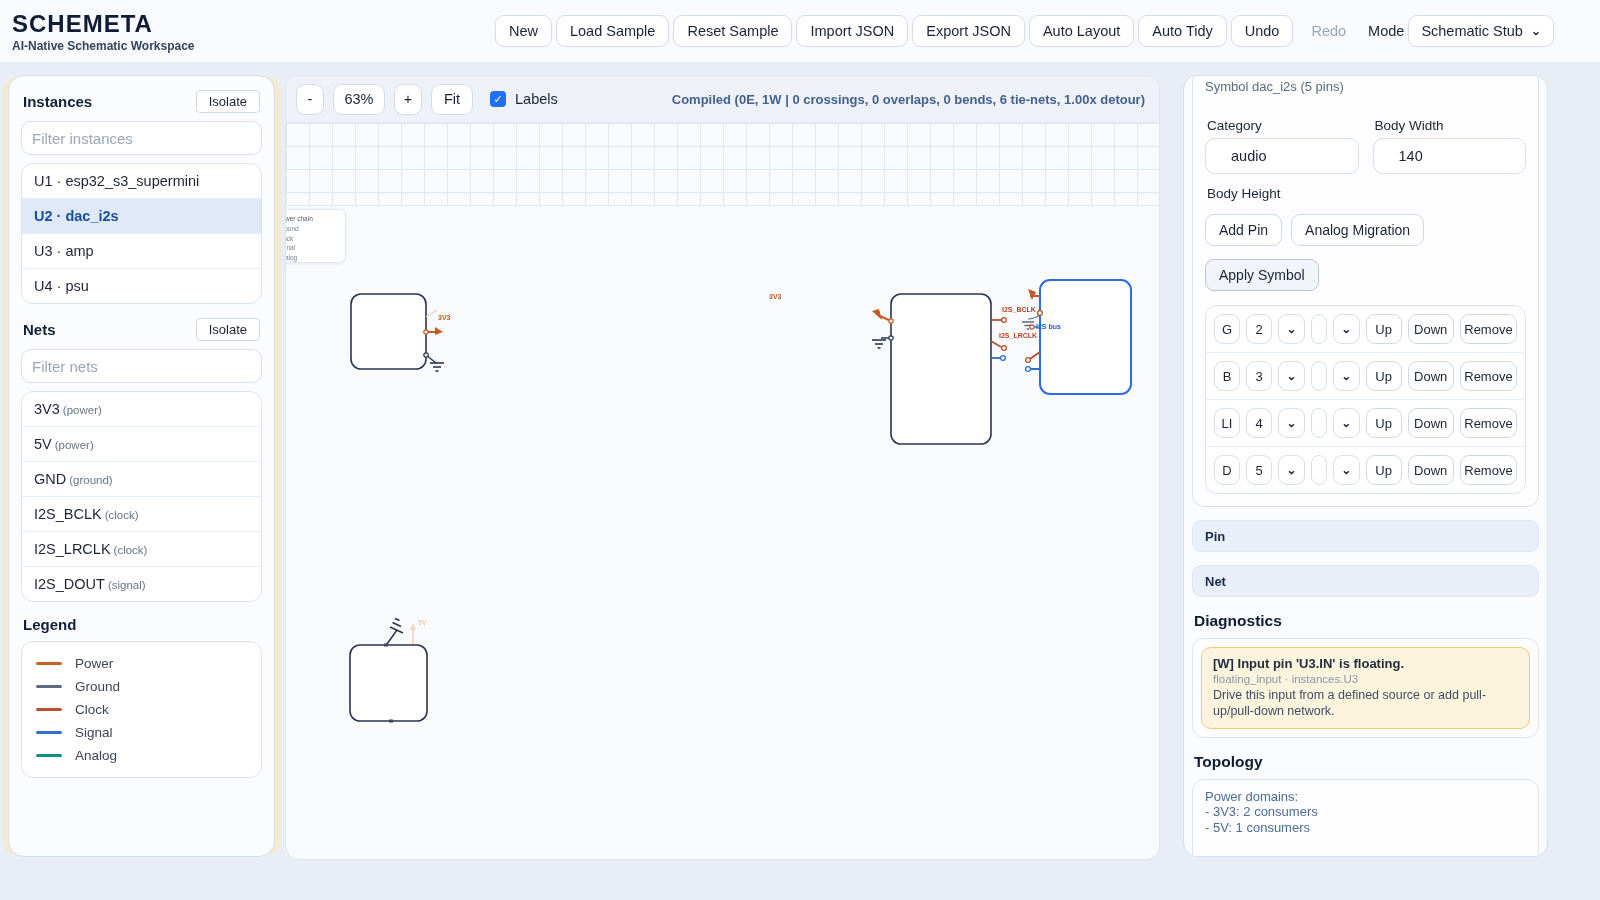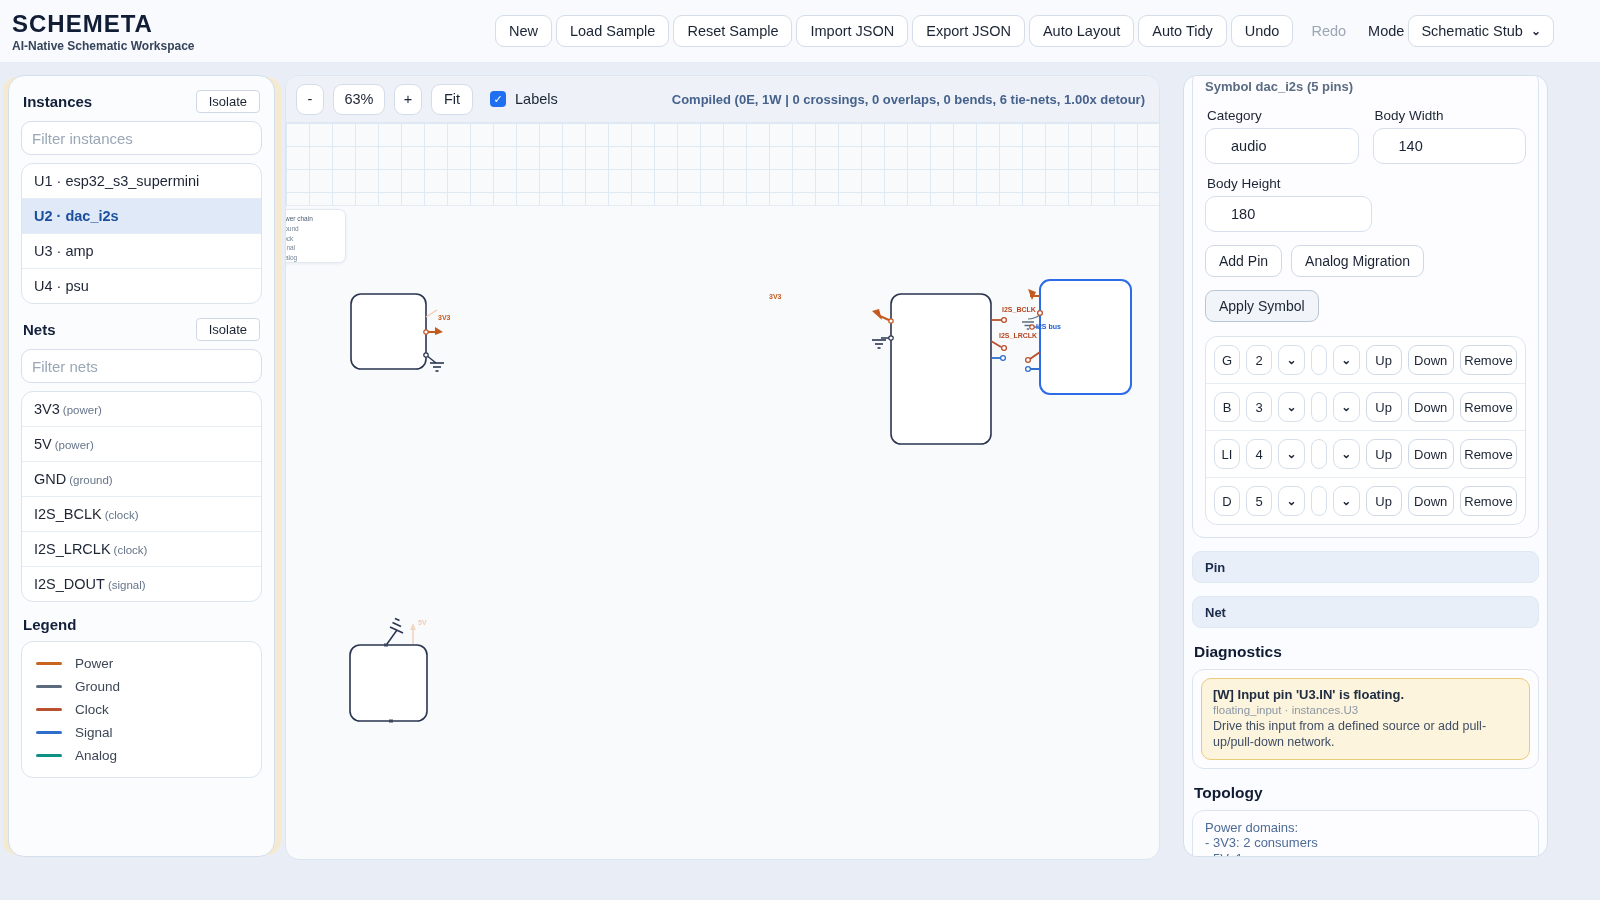--- a/index.html
+++ b/index.html
@@ -51,21 +51,21 @@
   .schematic-svg { position:absolute; left:0; top:0; width:875px; height:785px; }
   .clabel { position:absolute; font-size:7px; font-weight:bold; white-space:nowrap; }
   .c-rust { color:#b5451f; } .c-orange { color:#c35a1f; } .c-blue { color:#1d5fd6; } .c-faint { color:#f0cdb5; }
   .mini-legend { position:absolute; left:-16px; top:133px; width:76px; height:54px; background:#fff; border:1px solid #e2e8f1; border-radius:7px; padding:4px 6px; box-shadow:0 1px 3px rgba(60,80,110,0.08); }
   .mini-legend div { font-size:6.5px; color:#748396; line-height:1.5; white-space:nowrap; }
   .mini-legend div:first-child { color:#4b5a6e; }
 
   
   .right-panel { position:absolute; left:1183px; top:75px; width:365px; height:782px; background:#fbfcff; border:1px solid #d4dfec; border-radius:14px; padding:8px; overflow:hidden; }
   .symbol-section { border:1px solid #d9e2ee; border-radius:12px; background:#fdfdff; padding:8px 12px 12px 12px; margin-top:-14px; }
-  .symbol-title { font-size:13px; color:#5a6b82; line-height:15px; margin-bottom:8px;font-weight:bold; }
+  .symbol-title { font-size:13px; color:#5a6b82; line-height:15px; margin-bottom:18px; }
   .field-grid { display:flex; gap:14px; }
   .field { flex:1; }
   .field-label { font-size:13.5px; color:#1b2434; margin:6px 2px 5px 2px; }
   .text-input { width:100%; height:36px; background:#fff; border:1px solid #d6dfeb; border-radius:10px; padding:0 25px; font-size:14.5px; color:#1b2434; font-family:"Liberation Sans", sans-serif; }
   .half { width:52%; }
   .btn-row { display:flex; gap:9px; margin-top:13px; }
   .sm-btn { background:#fff; border:1px solid #cfd9e6; border-radius:9px; padding:7px 13px; font-size:14px; color:#1b2434; cursor:pointer; white-space:nowrap; }
   .apply-btn { background:#f1f4f9; border:1px solid #b9c6d8; }
   .pin-list { border:1px solid #dce4ef; border-radius:12px; background:#fff; margin-top:14px; overflow:hidden; }
   .pin-row { display:flex; align-items:center; gap:6px; padding:8px 8px; border-top:1px solid #e7edf5; }
@@ -259,21 +259,20 @@
       <div class="field">
         <div class="field-label">Category</div>
         <input class="text-input" value="audio" style="">
       </div>
       <div class="field">
         <div class="field-label">Body Width</div>
         <input class="text-input" value="140" style="">
       </div>
     </div>
     <div class="field-label" style="margin-top:12px;">Body Height</div>
-    <input class="text-input half" value="180" style="">
     <div class="btn-row">
       <button class="sm-btn">Add Pin</button>
       <button class="sm-btn">Analog Migration</button>
     </div>
     <div class="btn-row">
       <button class="sm-btn apply-btn">Apply Symbol</button>
     </div>
 
     <div class="pin-list">
       <div class="pin-row">

